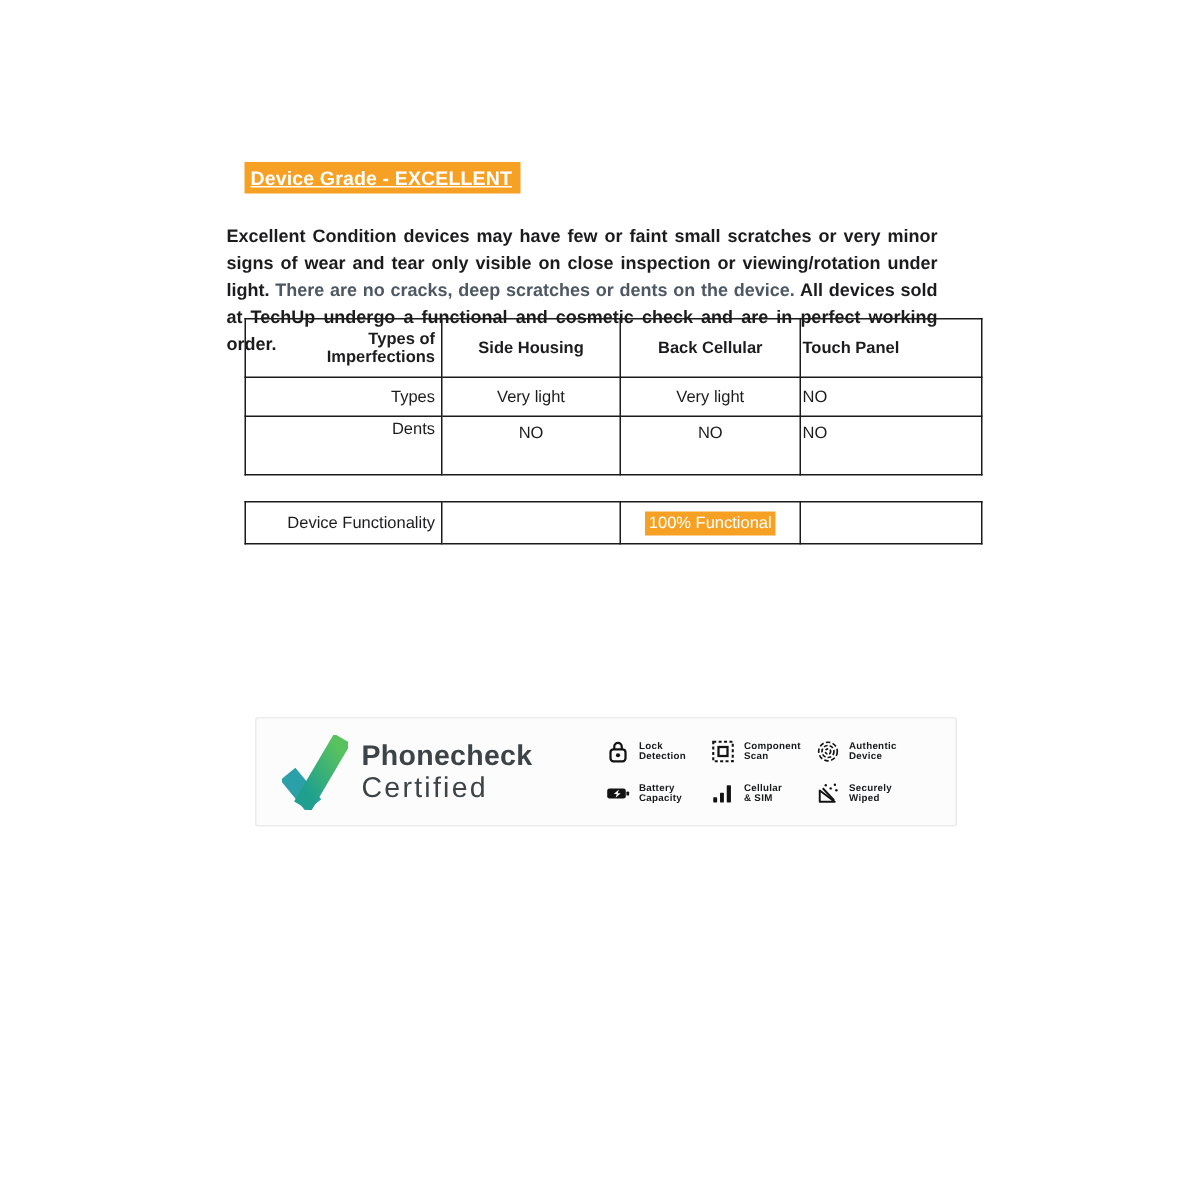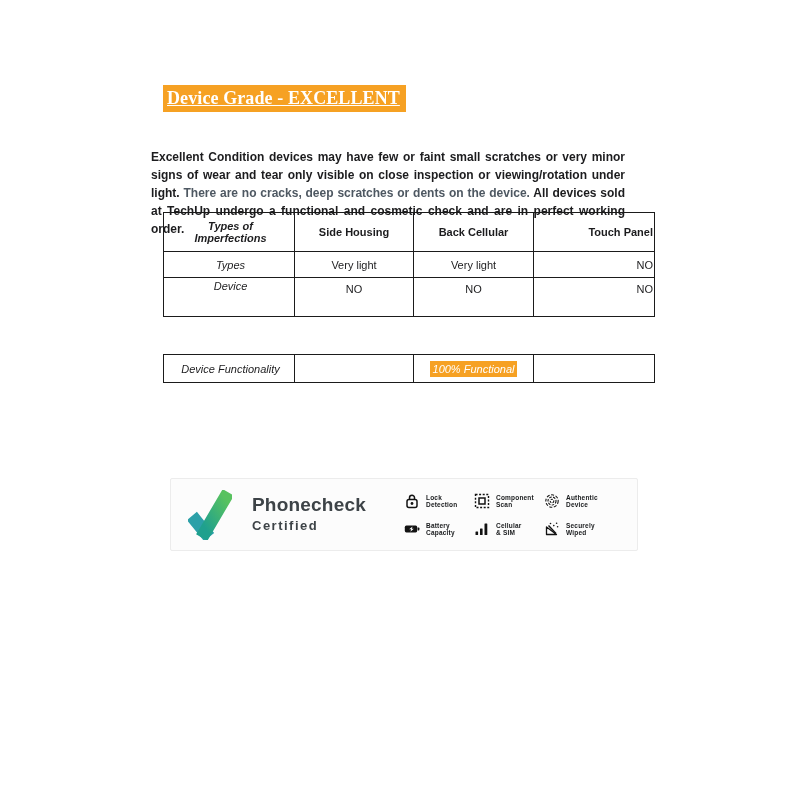--- a/index.html
+++ b/index.html
@@ -4,70 +4,70 @@
 <style>
   html, body { margin: 0; padding: 0; background: #ffffff; }
   #canvas {
     position: relative; width: 800px; height: 800px; background: #ffffff;
     font-family: "Liberation Sans", sans-serif; color: var(--body-text, #1c1c1e);
     overflow: hidden;
   }
 
   
   .doc-title {
-    position: absolute; left: 163px; top: 85px;
+    position: absolute; left: 163px; top: 108px;
     display: inline-block; background: var(--accent-orange, #F6A123);
-    color: #ffffff; font-size: 18px; font-weight: bold;
-    padding: 3px 6px 3px 4px; text-decoration: underline; letter-spacing: 0.1px; font-family: Liberation Serif, serif;
+    color: #ffffff; font-size: 13px; font-weight: bold;
+    padding: 3px 6px 3px 4px; text-decoration: underline; letter-spacing: 0.1px;
   }
 
   
   .intro {
     position: absolute; left: 151px; top: 136px; width: 474px;
     font-size: 12px; font-weight: bold; line-height: 18px;
     text-align: justify; color: var(--body-text, #1c1c1e);
   }
   .intro .muted { color: var(--muted-text, #4E5862); }
 
   
   table.imp { border-collapse: collapse; table-layout: fixed; position: absolute; left: 163px; width: 474px; }
   table.imp td { border: 1px solid #1b1b1b; font-size: 11px; overflow: hidden; }
-  table.imp td.c0 { width: 119px; text-align: center; padding: 2px 4px 2px 7px; font-style: italic; }
+  table.imp td.c0 { width: 119px; text-align: right; padding: 2px 4px 2px 7px; }
   table.imp td.c1 { width: 116px; text-align: center; margin-left: 18px; }
   table.imp td.c2 { width: 117px; text-align: center; }
-  table.imp td.c3 { width: 118px; text-align: right; }
+  table.imp td.c3 { width: 118px; text-align: left; }
   tr.hdr td { font-weight: bold; height: 34px; vertical-align: middle; }
   tr.r-std td { height: 22px; vertical-align: middle; }
   tr.r-scuffs td { height: 21px; vertical-align: middle; }
   tr.r-cdeg td { height: 22px; vertical-align: middle; }
   tr.r-dents td { height: 32px; vertical-align: top; padding-top: 5px; }
   #table-main { top: 212px; }
-  #table-func { top: 354px; }
+  #table-func { top: 334px; }
   #table-func td { height: 23px; vertical-align: middle; }
   .hl-badge {
     display: inline-block; background: var(--accent-orange, #F6A123);
-    color: #ffffff; padding: 2px 3px; font-size: 11px; font-style: italic;
+    color: #ffffff; padding: 2px 3px; font-size: 11px;
   }
 
   
   .cert-box {
     position: absolute; left: 170px; top: 478px; width: 466px; height: 71px;
     background: #fcfcfc; border: 1px solid #ececec; border-radius: 2px;
   }
   .logo-wrap {
     position: absolute; left: 17px; top: 0; bottom: 0;
-    display: flex; align-items: center; gap: 20px;
+    display: flex; align-items: center; gap: 9px;
   }
   .brand-text { display: flex; flex-direction: column; justify-content: center; }
   .brand-name {
     font-size: 19px; font-weight: bold; color: var(--brand-text, #3D4347);
     line-height: 21px; letter-spacing: 0.2px;
   }
   .brand-sub {
-    font-size: 13px; font-weight: bold; color: var(--brand-text, #3D4347);
+    font-size: 19px; font-weight: normal; color: var(--brand-text, #3D4347);
     line-height: 21px; letter-spacing: 1.5px;
   }
   .features {
     position: absolute; left: 233px; top: 8px;
     display: grid; grid-template-columns: 70px 70px 74px; grid-auto-rows: 28px;
     align-items: center;
   }
   .feature { display: flex; align-items: center; gap: 6px; }
   .feature .icn { width: 16px; height: 16px; flex: 0 0 16px; display: block; }
   .feature .lbl {
@@ -92,21 +92,21 @@
         <td class="c2">Back Cellular</td>
         <td class="c3">Touch Panel</td>
       </tr>
       <tr class="r-scuffs">
         <td class="c0">Types</td>
         <td class="c1">Very light</td>
         <td class="c2">Very light</td>
         <td class="c3">NO</td>
       </tr>
       <tr class="r-dents">
-        <td class="c0">Device</td>
+        <td class="c0">Dents</td>
         <td class="c1">NO</td>
         <td class="c2">NO</td>
         <td class="c3">NO</td>
       </tr>
     </tbody>
   </table>
 
   <table class="imp" id="table-func">
     <tbody>
       <tr>

